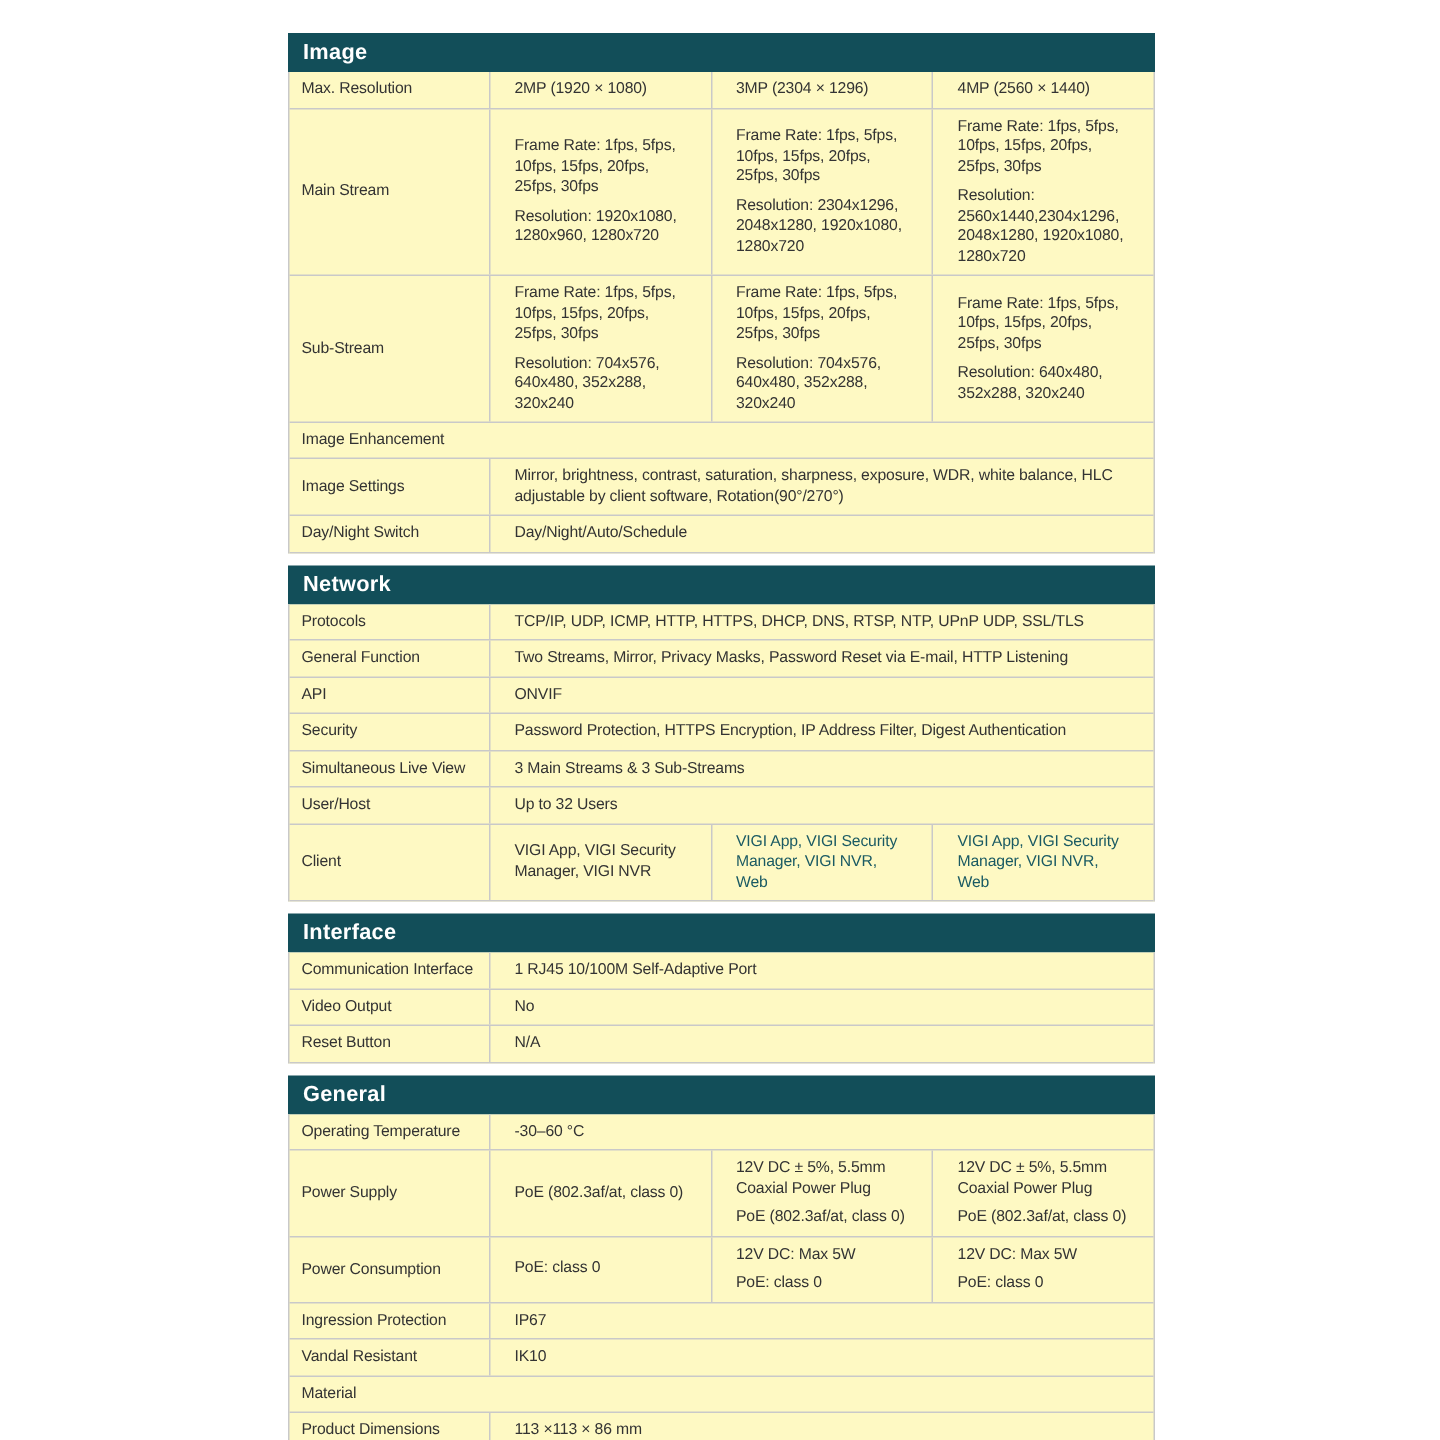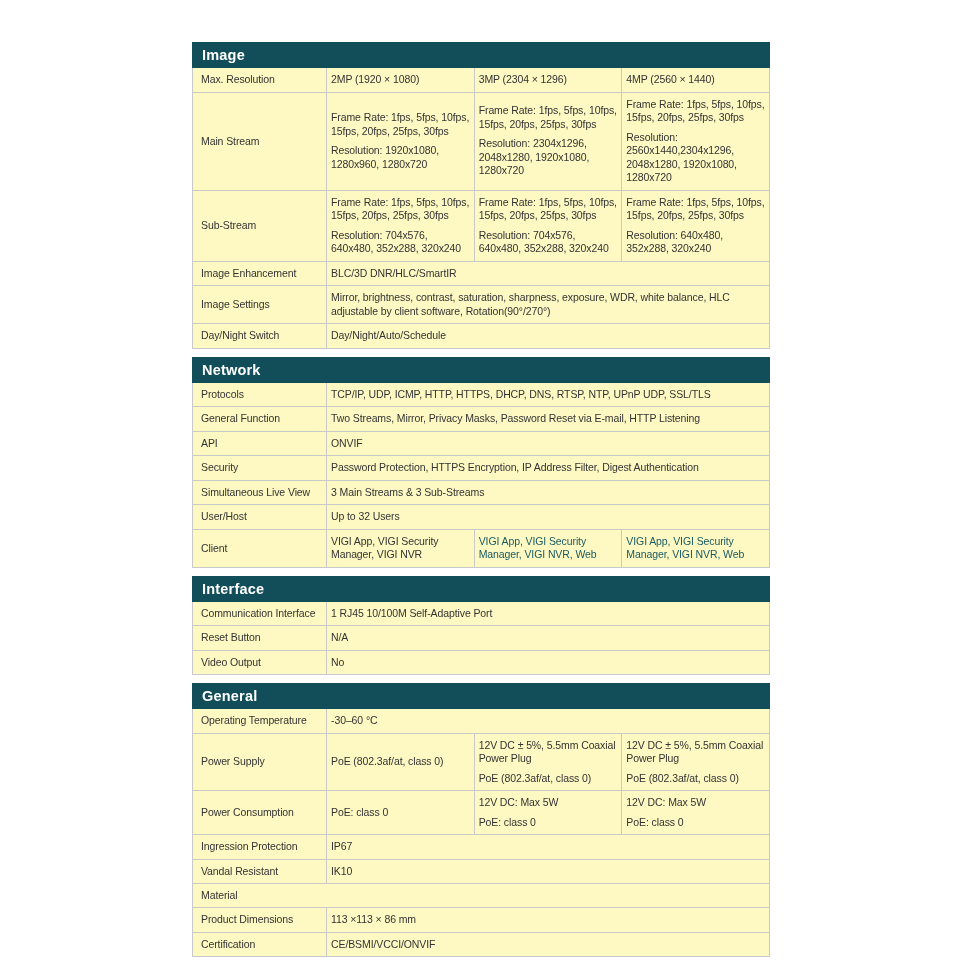--- a/index.html
+++ b/index.html
@@ -16,21 +16,20 @@
     width: 578px;
   }
   .section-header {
     background: var(--teal, #124E59);
     color: var(--header-text, #ffffff);
     font-size: 14.5px;
     font-weight: 700;
     line-height: 16px;
     padding: 5px 10px;
     letter-spacing: 0.2px;
-    margin-top: 20px;
   }
   .section-header.gap { margin-top: 8px; }
   .section-body {
     border-left: 1px solid var(--border, #c9c9c9);
     border-right: 1px solid var(--border, #c9c9c9);
     background: #fef9c3;
   }
   .row {
     display: flex;
     align-items: stretch;
@@ -43,21 +42,21 @@
     padding: 4px 8px;
     display: flex;
     align-items: center;
     font-size: 10.5px;
     line-height: 13px;
     letter-spacing: -0.1px;
   }
   .value-cell {
     flex: 1 1 0;
     border-left: 1px solid var(--border, #c9c9c9);
-    padding: 5px 4px;
+    padding: 5px 16px;
     display: flex;
     flex-direction: column;
     justify-content: center;
     font-size: 10.5px;
     line-height: 13.5px;
     letter-spacing: -0.1px;
   }
   .value-cell p { margin: 0; }
   .value-cell p + p { margin-top: 6px; }
   .value-cell.accent { color: var(--accent, #1A5A63); }
@@ -106,23 +105,20 @@
             <p>Frame Rate: 1fps, 5fps, 10fps, 15fps, 20fps, 25fps, 30fps</p>
             <p>Resolution: 704x576, 640x480, 352x288, 320x240</p>
           </div>
           <div class="value-cell">
             <p>Frame Rate: 1fps, 5fps, 10fps, 15fps, 20fps, 25fps, 30fps</p>
             <p>Resolution: 640x480, 352x288, 320x240</p>
           </div>
         </div>
         <div class="row">
           <div class="label-cell">Image Enhancement</div>
-          <div class="value-cell">
-            <p>BLC/3D DNR/HLC/SmartIR</p>
-          </div>
         </div>
         <div class="row">
           <div class="label-cell">Image Settings</div>
           <div class="value-cell">
             <p>Mirror, brightness, contrast, saturation, sharpness, exposure, WDR, white balance, HLC adjustable by client software, Rotation(90°/270°)</p>
           </div>
         </div>
         <div class="row">
           <div class="label-cell">Day/Night Switch</div>
           <div class="value-cell">
@@ -183,29 +179,29 @@
       </div>
       <div class="section-header gap">Interface</div>
       <div class="section-body">
         <div class="row">
           <div class="label-cell">Communication Interface</div>
           <div class="value-cell">
             <p>1 RJ45 10/100M Self-Adaptive Port</p>
           </div>
         </div>
         <div class="row">
+          <div class="label-cell">Video Output</div>
+          <div class="value-cell">
+            <p>No</p>
+          </div>
+        </div>
+        <div class="row">
           <div class="label-cell">Reset Button</div>
           <div class="value-cell">
             <p>N/A</p>
-          </div>
-        </div>
-        <div class="row">
-          <div class="label-cell">Video Output</div>
-          <div class="value-cell">
-            <p>No</p>
           </div>
         </div>
       </div>
       <div class="section-header gap">General</div>
       <div class="section-body">
         <div class="row">
           <div class="label-cell">Operating Temperature</div>
           <div class="value-cell">
             <p>-30–60 °C</p>
           </div>

